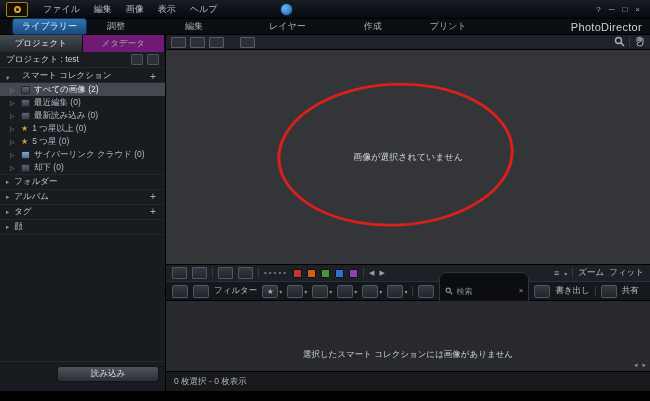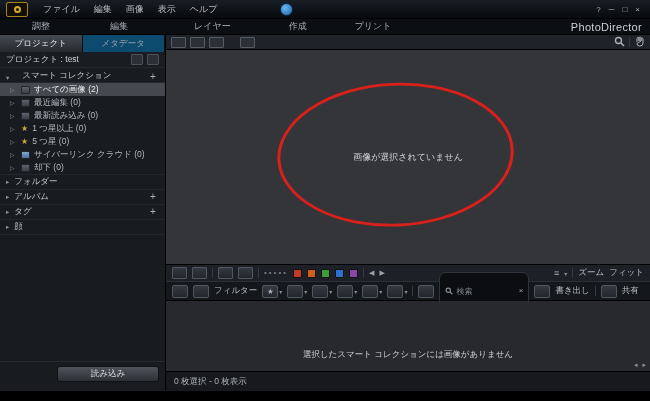--- a/index.html
+++ b/index.html
@@ -31,21 +31,21 @@
          font-size:11px;color:#ccd1d7;letter-spacing:.3px;}
 
   
   .body{flex:1;display:flex;min-height:0;}
 
   
   .sidebar{width:165px;flex:0 0 165px;background:#181b20;border-right:1px solid #000;
            display:flex;flex-direction:column;}
   .side-tabs{display:flex;height:17px;flex:0 0 17px;background:#101318;}
   .side-tab{flex:1;display:flex;align-items:center;justify-content:center;font-size:8.5px;
-            color:#9aa1a9;background:#0c4a6e;border-right:1px solid #0a0c0f;}
+            color:#9aa1a9;background:#701a75;border-right:1px solid #0a0c0f;}
   .side-tab.active{background:linear-gradient(#454b53,#26292e);color:#e6e9ec;}
   .project-row{height:15px;flex:0 0 15px;display:flex;align-items:center;font-size:8.5px;
                color:#ccd1d7;padding:0 6px;border-bottom:1px solid #24282e;background:#191c21;gap:4px;}
   .proj-ic{width:10px;height:9px;border:1px solid #4c525a;border-radius:1px;background:#2b2f36;}
   .proj-sp{flex:1;}
   .sc-header{height:14px;flex:0 0 14px;display:flex;align-items:flex-end;gap:13px;font-size:8.5px;
              color:#c6cbd1;padding:0 6px;border-bottom:1px solid #24282e;}
   .plusbtn{margin-left:auto;font-size:10px;color:#aab0b7;width:12px;text-align:center;line-height:10px;}
   .titem{height:13px;flex:0 0 13px;display:flex;align-items:center;padding-left:10px;
          font-size:8.5px;color:#b4bac1;gap:4px;white-space:nowrap;}
@@ -128,20 +128,21 @@
     <span class="menu-item">ヘルプ</span>
     <span class="dz"></span>
     <span class="mb-spacer"></span>
     <span class="winbtn">?</span>
     <span class="winbtn">─</span>
     <span class="winbtn">□</span>
     <span class="winbtn">×</span>
   </div>
 
   <div class="modebar">
+    <span class="mode-tab pill">ライブラリー</span>
     <span class="mode-tab mt2">調整</span>
     <span class="mode-tab mt3">編集</span>
     <span class="mode-tab mt4">レイヤー</span>
     <span class="mode-tab mt5">作成</span>
     <span class="mode-tab mt6">プリント</span>
     <span class="brand">PhotoDirector</span>
   </div>
 
   <div class="body">
 

